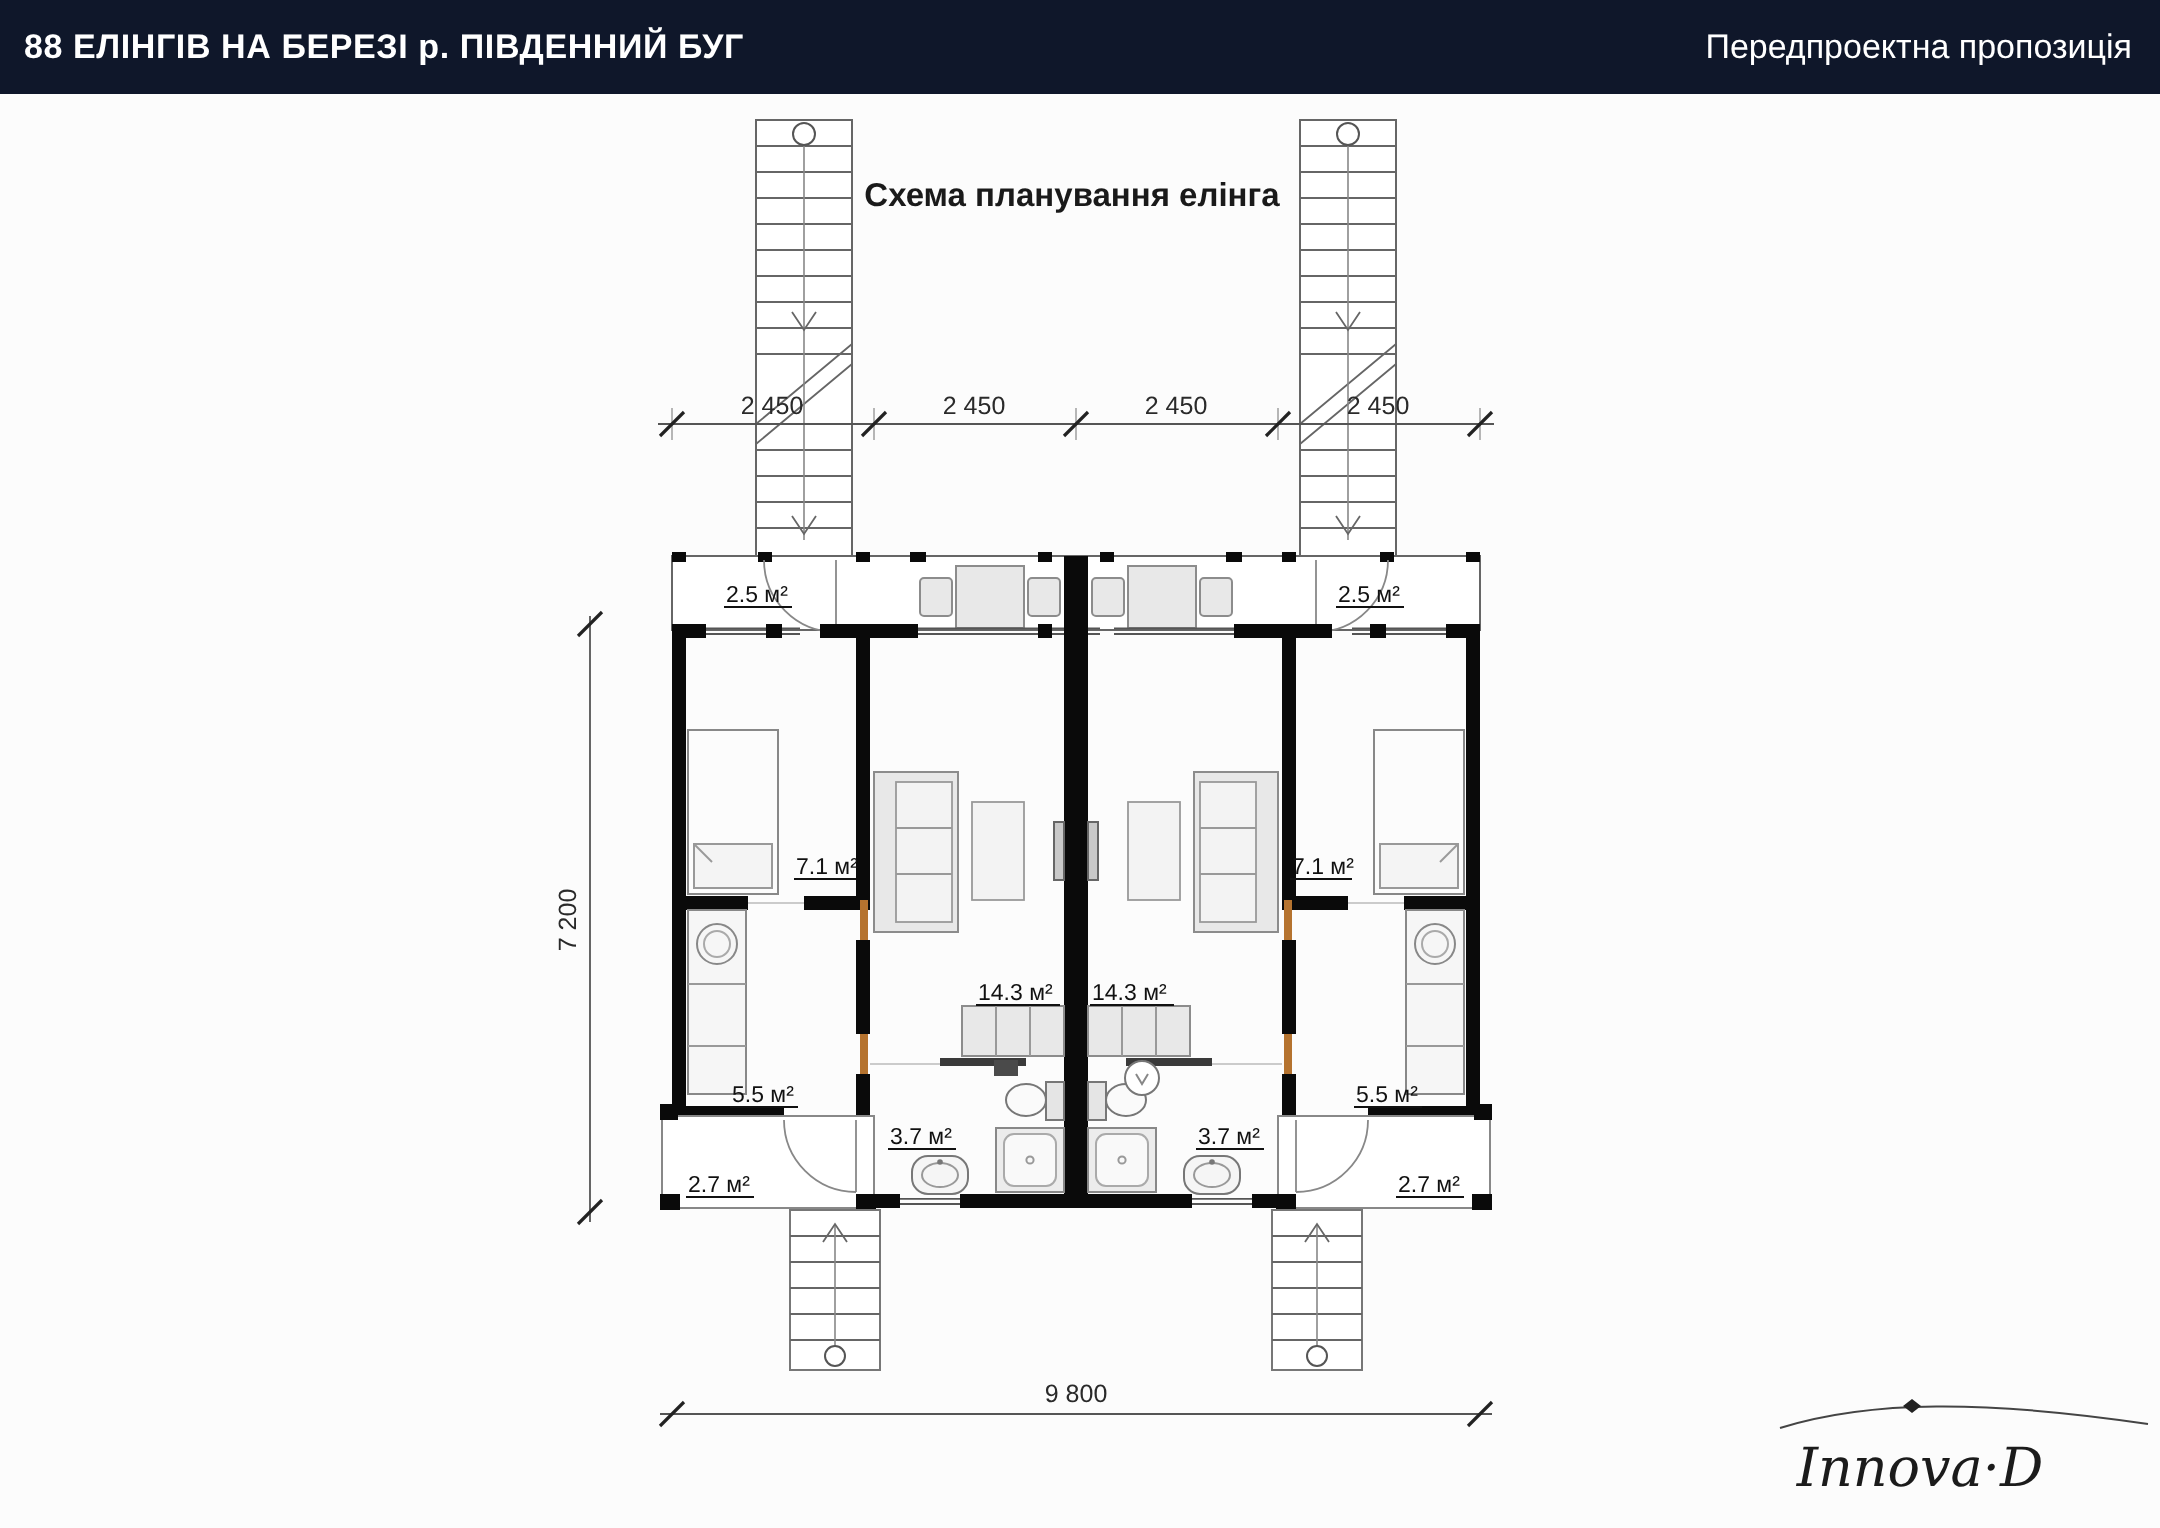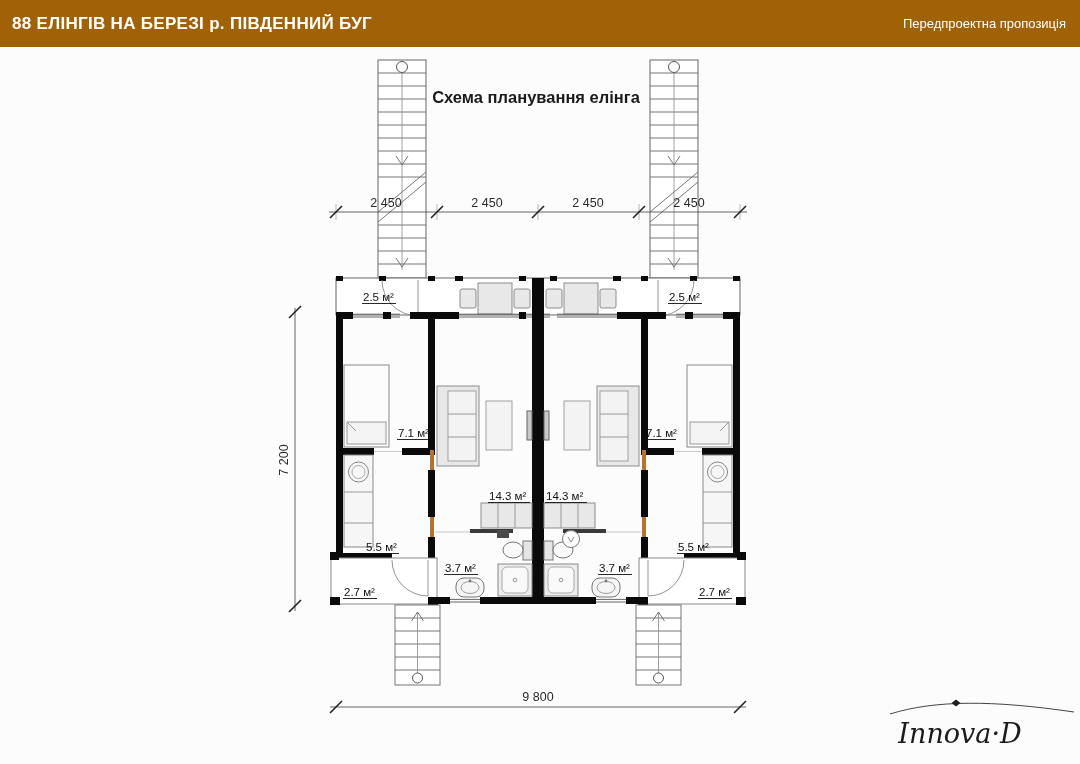--- a/index.html
+++ b/index.html
@@ -3,26 +3,26 @@
 <meta charset="utf-8">
 <style>
   html,body{margin:0;padding:0;}
   body{
     width:1080px;height:764px;position:relative;
     background:#fcfcfc;overflow:hidden;
     font-family:"Liberation Sans",sans-serif;
   }
   .header{
     position:absolute;top:0;left:0;width:1080px;height:47px;
-    background:#a16207;color:#ffffff;
+    background:#0f172a;color:#ffffff;
     display:flex;align-items:center;justify-content:space-between;
     box-sizing:border-box;padding:0 14px 0 12px;
   }
   .header .h-title{font-size:17px;font-weight:bold;letter-spacing:.3px;}
-  .header .h-sub{font-size:13px;font-weight:normal;}
+  .header .h-sub{font-size:17px;font-weight:normal;}
   svg{position:absolute;top:0;left:0;}
   svg text{font-family:"Liberation Sans",sans-serif;fill:#1a1a1a;}
   .plan-title{font-size:16.5px;font-weight:bold;}
   .dim-text{font-size:12.5px;fill:#2a2a2a;}
   .area-text{font-size:11.5px;fill:#111;}
   .logo-text{font-family:"DejaVu Serif",serif;font-style:italic;font-size:27px;fill:#1b1b1b;}
   .wall{fill:#0a0a0a;}
   .thin{stroke:#666;stroke-width:1;fill:#fff;}
   .furn{stroke:#8c8c8c;stroke-width:1;fill:#e8e8e8;}
   .furn2{stroke:#999;stroke-width:.9;fill:#f3f3f3;}

